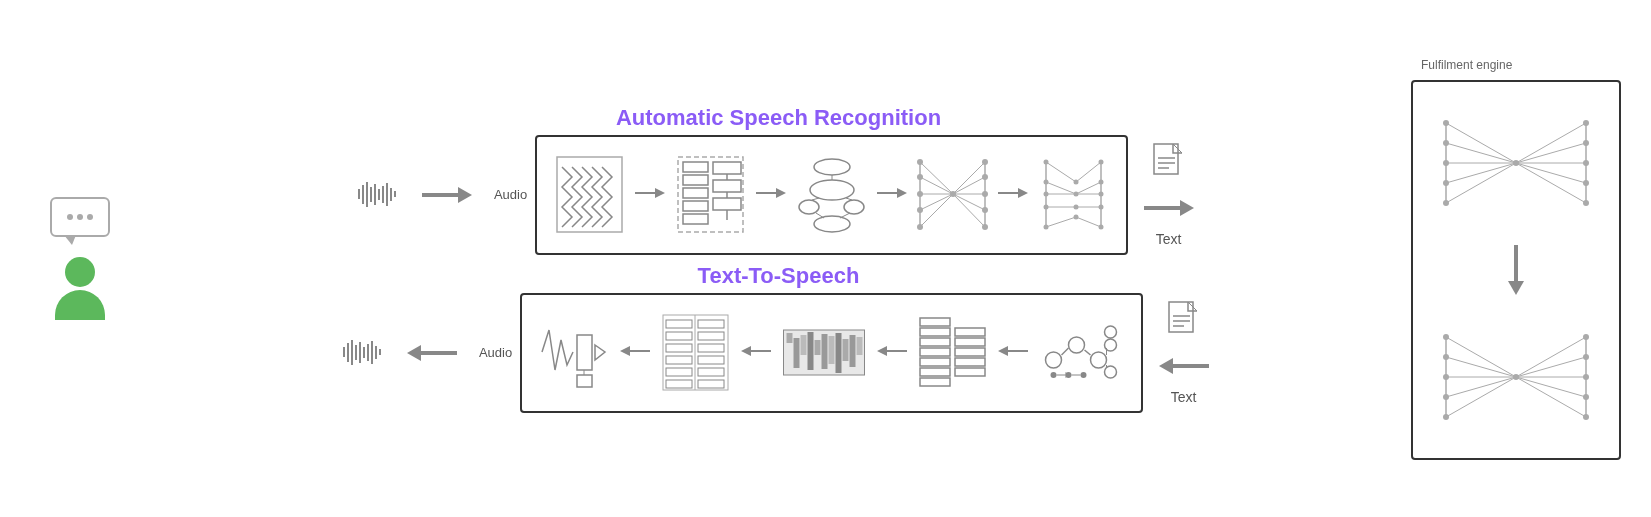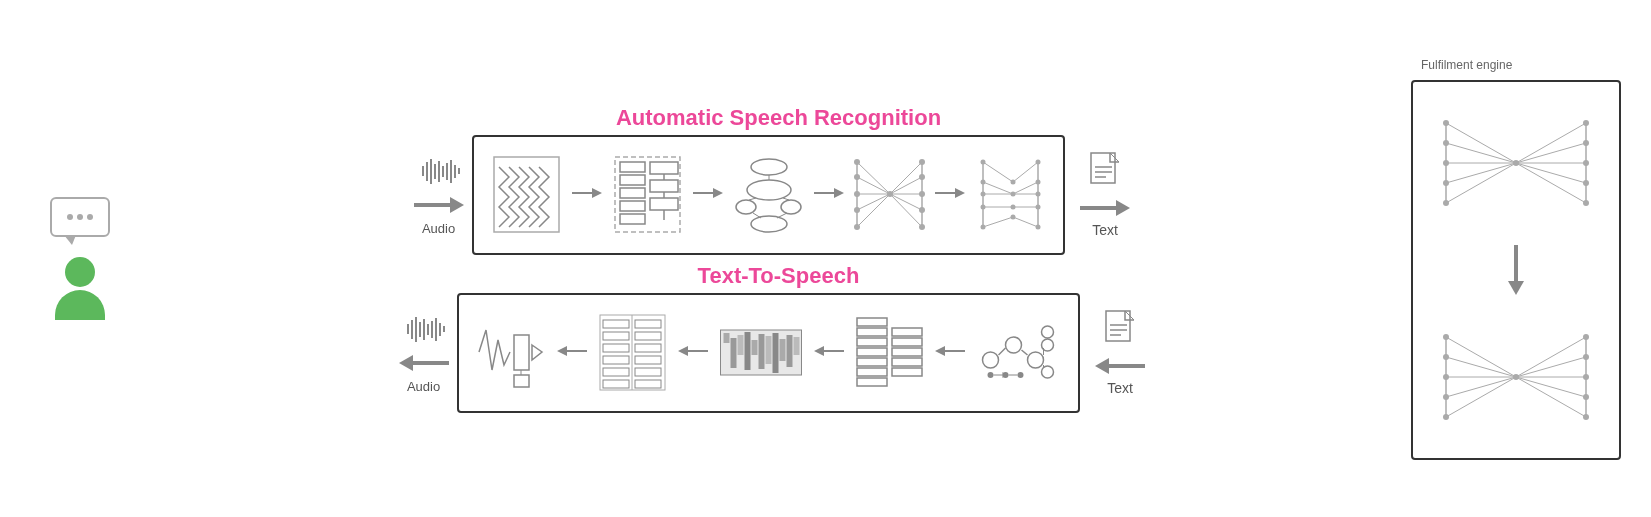--- a/index.html
+++ b/index.html
@@ -90,21 +90,21 @@
       flex-direction: column;
       flex: 1;
       gap: 8px;
       padding: 0 10px;
     }
 
     .section-title {
       text-align: center;
       font-size: 22px;
       font-weight: bold;
-      color: #ec4899;
+      color: #8b5cf6;
       margin-bottom: 4px;
       margin-left: 6px;
     }
 
     .pipeline-box {
       border: 2px solid #333;
       border-radius: 4px;
       display: flex;
       align-items: center;
       padding: 10px 15px;
@@ -182,36 +182,36 @@
     }
 
     .small-arrow {
       width: 30px;
       flex-shrink: 0;
     }
 
     
     .audio-section {
       display: flex;
-      flex-direction: column;
-      align-items: center;
-      gap: 7px;
+      flex-direction: row;
+      align-items: center;
+      gap: 22px;
       text-align: right;
     }
     .audio-label {
       font-size: 13px;
       color: #555;
     }
 
     
     .text-section {
       display: flex;
       flex-direction: column;
       align-items: center;
-      gap: 5px;
+      gap: 14px;
       width: 65px;
       flex-shrink: 0;
     }
     .text-label {
       font-size: 14px;
       color: #555;
     }
 
     
     .fulfilment-section {

